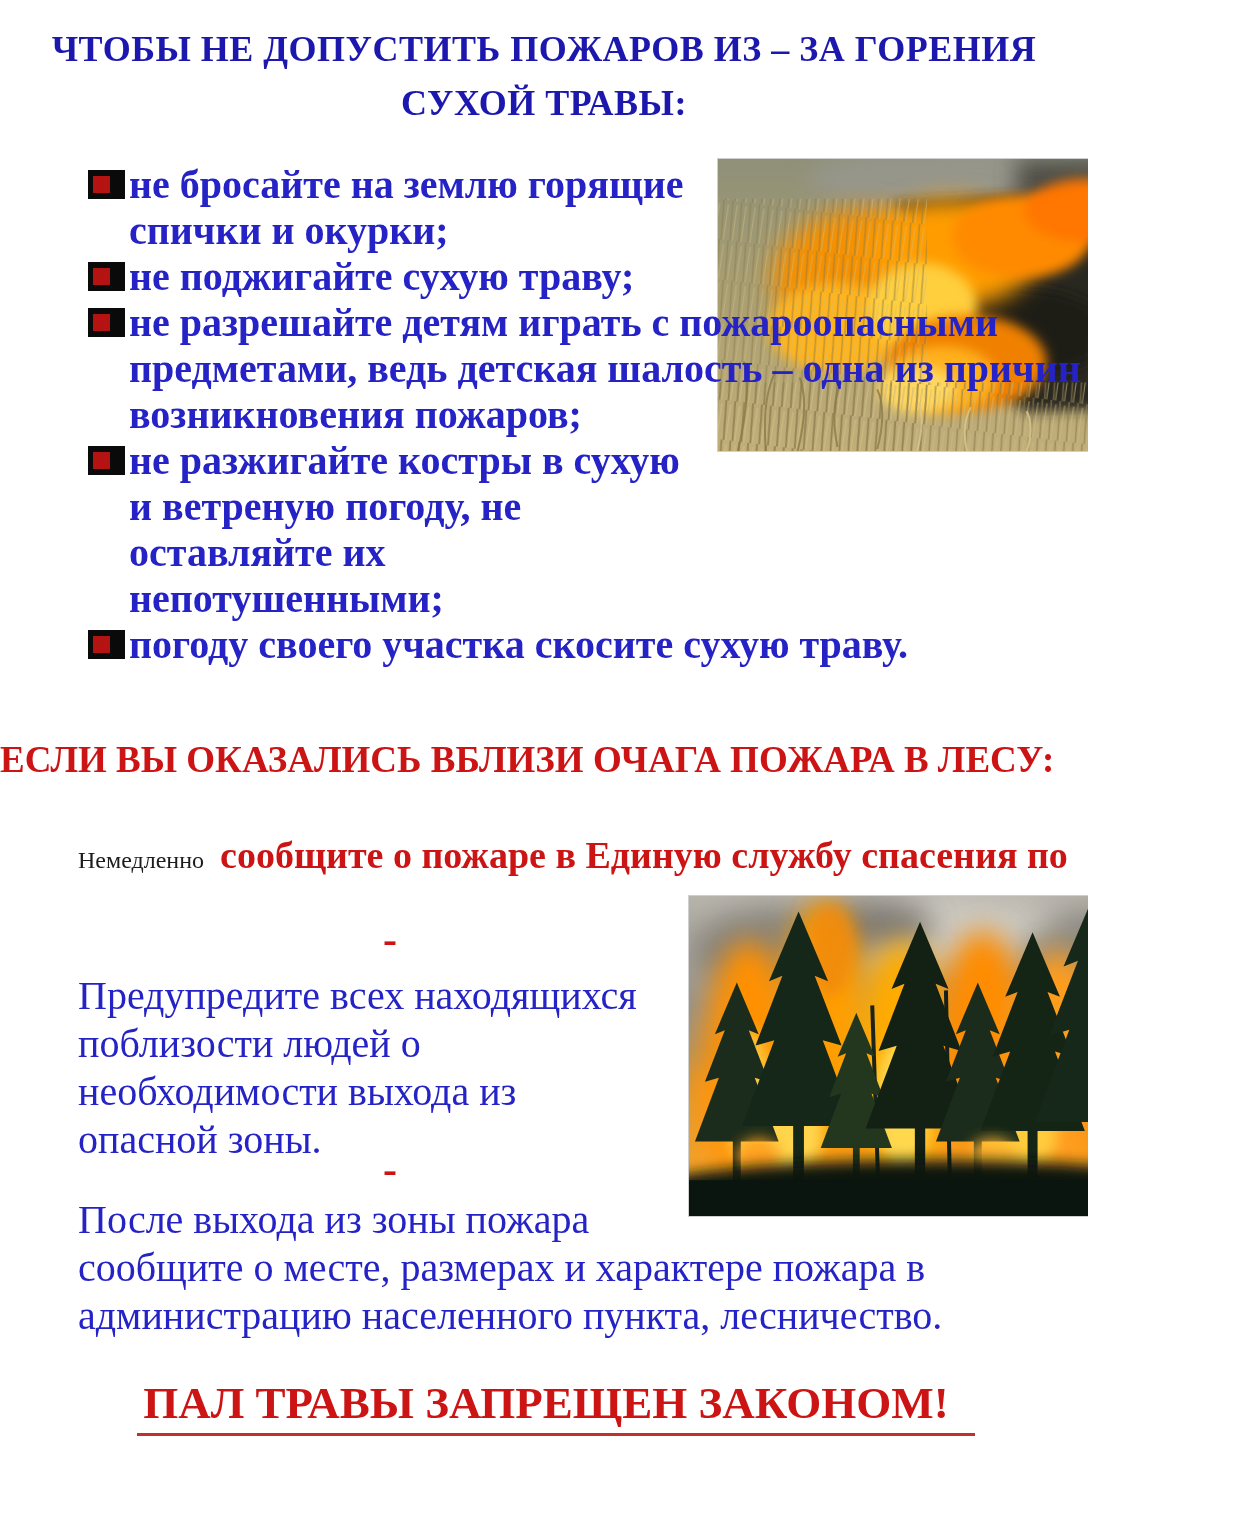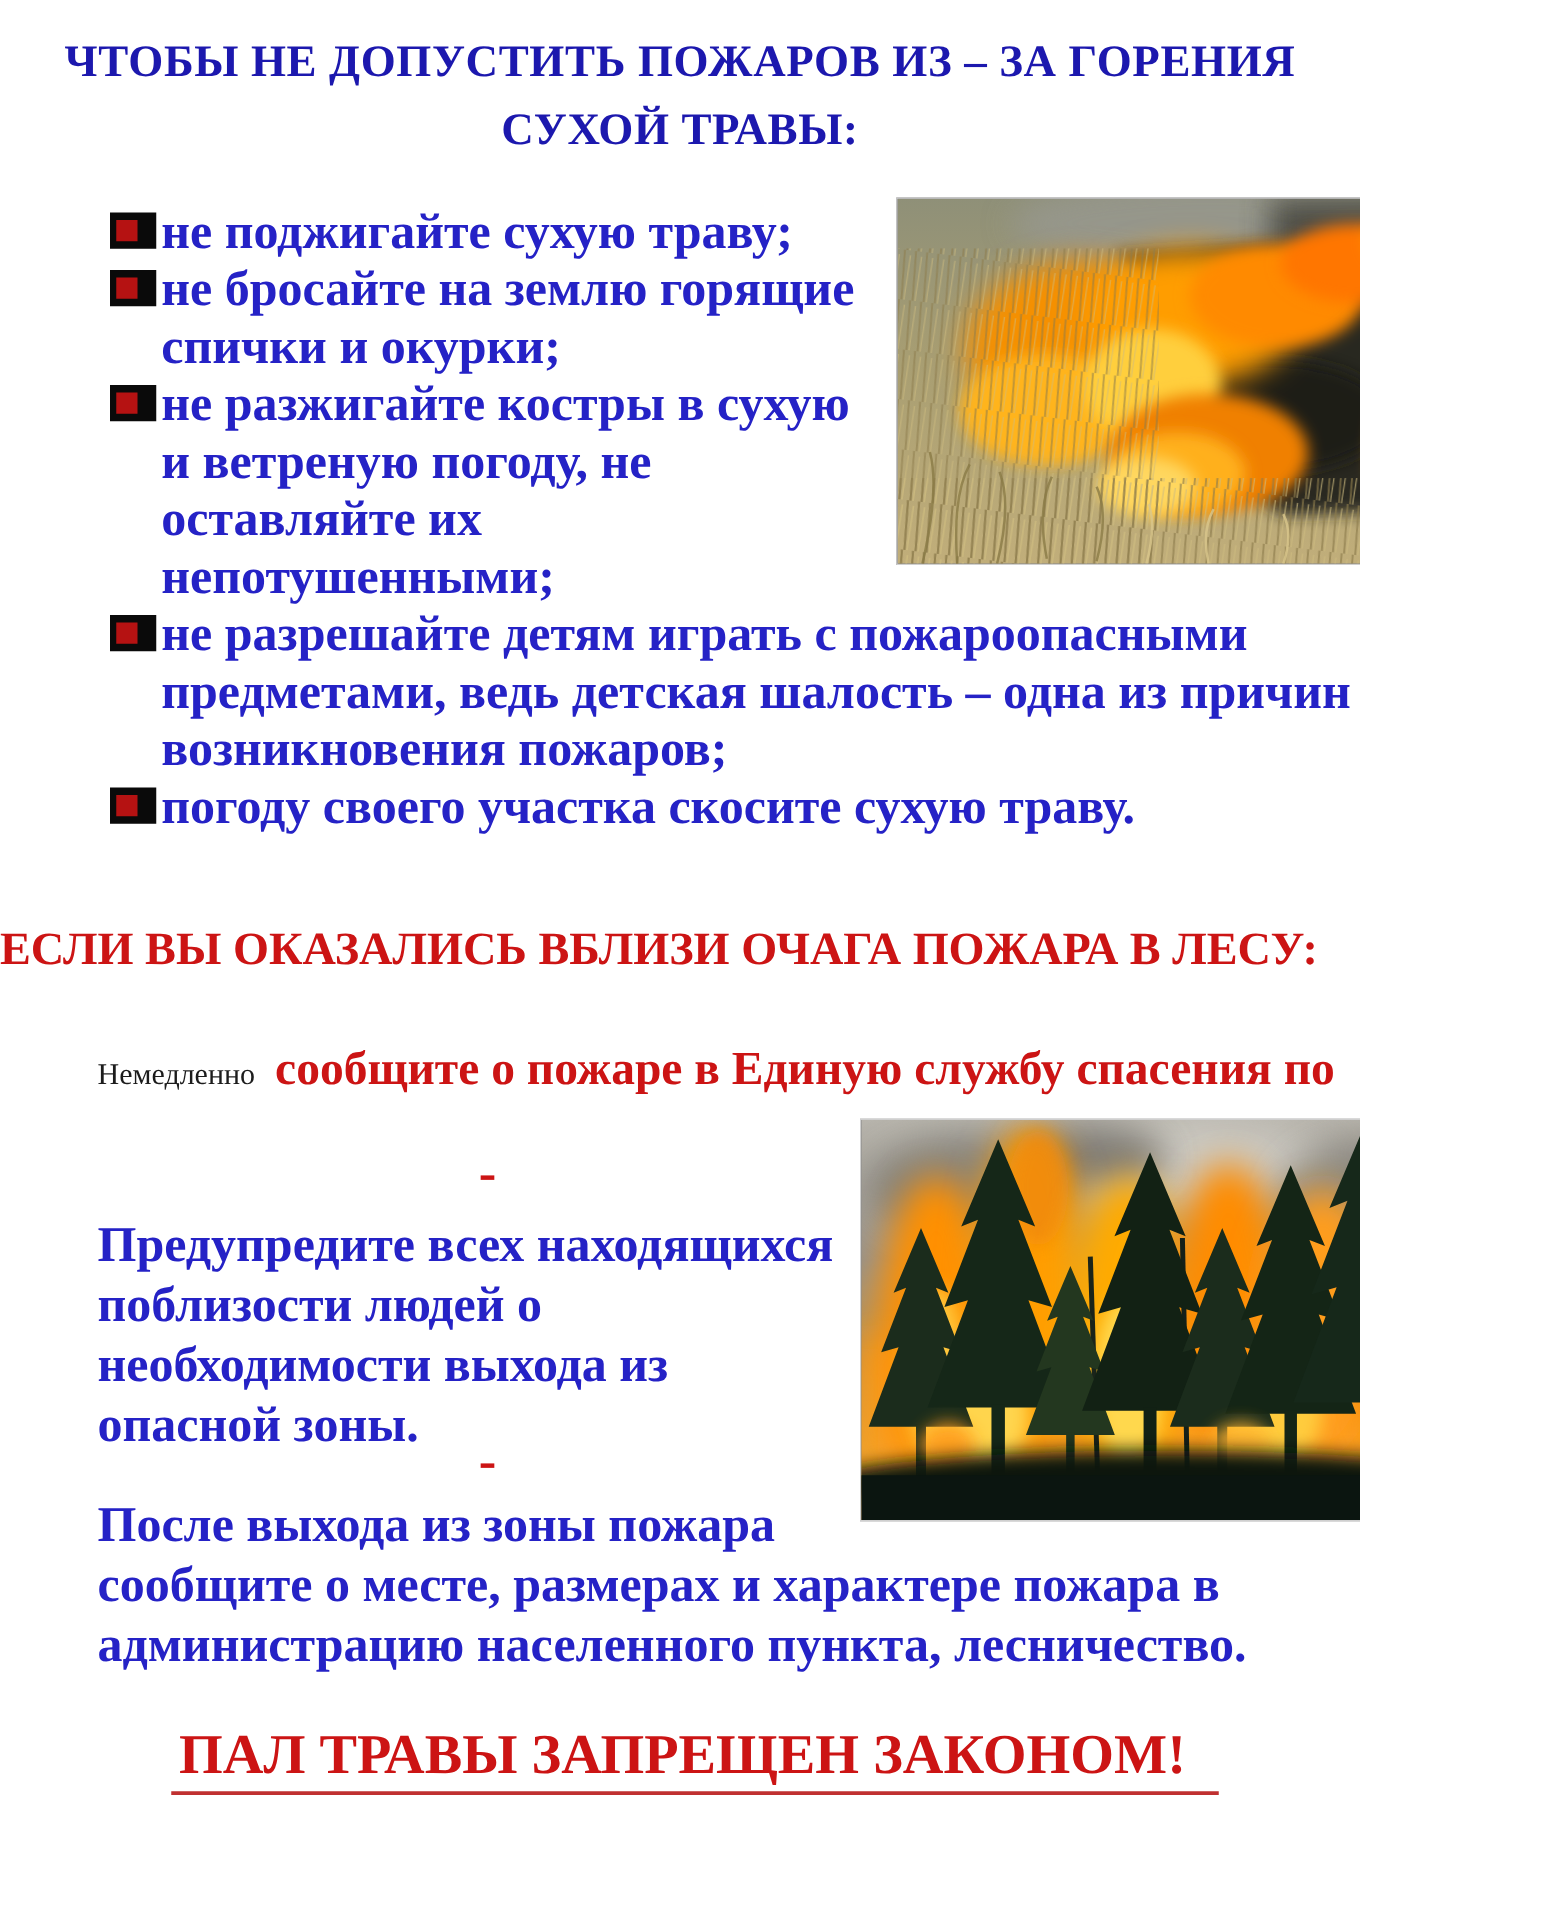--- a/index.html
+++ b/index.html
@@ -68,21 +68,21 @@
   .dash{
     position:absolute;left:360px;width:60px;
     text-align:center;
     font-size:42px;font-weight:bold;line-height:46px;
     color:var(--accent-red,#cc1414);
   }
   .dash1{top:916px;}
   .dash2{top:1146px;}
   .blue-step{
     position:absolute;left:78px;
-    font-size:40px;font-weight:bold;
+    font-size:40px;font-weight:normal;
     color:var(--body-blue,#2522c6);
     white-space:pre-line;
   }
   .step2{top:972px;width:660px;line-height:48px;}
   .step3{top:1196px;width:1060px;line-height:48px;}
   
   .footer-banner{
     position:absolute;top:1378px;left:12px;width:100%;text-align:center;
     font-size:45px;font-weight:bold;line-height:50px;
     color:var(--accent-red,#cc1414);
@@ -152,45 +152,45 @@
       <path d="M20,294 q14,-60 6,-90 M48,294 q-4,-55 10,-80 M80,294 q12,-48 2,-74 M120,290 q-8,-40 4,-66 M160,292 q10,-38 0,-60" stroke="#8a7a46" stroke-width="2" fill="none" opacity="0.8"></path>
       <path d="M200,294 q8,-30 2,-48 M250,294 q-6,-26 4,-44 M310,294 q8,-24 0,-40" stroke="#d9c78c" stroke-width="2" fill="none" opacity="0.8"></path>
     </svg>
   </figure>
 
   <ul class="bullets">
     <li class="bullet">
       <span class="marker">
           <span class="marker-red"></span>
         </span>
-      <span class="bullet-text">не поджигайте сухую траву;</span>
-    </li>
-    <li class="bullet">
-      <span class="marker">
-          <span class="marker-red"></span>
-        </span>
       <span class="bullet-text">не бросайте на землю горящие
 спички и окурки;</span>
+    </li>
+    <li class="bullet">
+      <span class="marker">
+          <span class="marker-red"></span>
+        </span>
+      <span class="bullet-text">не поджигайте сухую траву;</span>
+    </li>
+    <li class="bullet">
+      <span class="marker">
+          <span class="marker-red"></span>
+        </span>
+      <span class="bullet-text">не разрешайте детям играть с пожароопасными
+предметами, ведь детская шалость – одна из причин
+возникновения пожаров;</span>
     </li>
     <li class="bullet">
       <span class="marker">
           <span class="marker-red"></span>
         </span>
       <span class="bullet-text">не разжигайте костры в сухую
 и ветреную погоду, не
 оставляйте их
 непотушенными;</span>
-    </li>
-    <li class="bullet">
-      <span class="marker">
-          <span class="marker-red"></span>
-        </span>
-      <span class="bullet-text">не разрешайте детям играть с пожароопасными
-предметами, ведь детская шалость – одна из причин
-возникновения пожаров;</span>
     </li>
     <li class="bullet">
       <span class="marker">
           <span class="marker-red"></span>
         </span>
       <span class="bullet-text">погоду своего участка скосите сухую траву.</span>
     </li>
   </ul>
 
   <h2 class="forest-heading">ЕСЛИ ВЫ ОКАЗАЛИСЬ ВБЛИЗИ ОЧАГА ПОЖАРА В ЛЕСУ:</h2>

